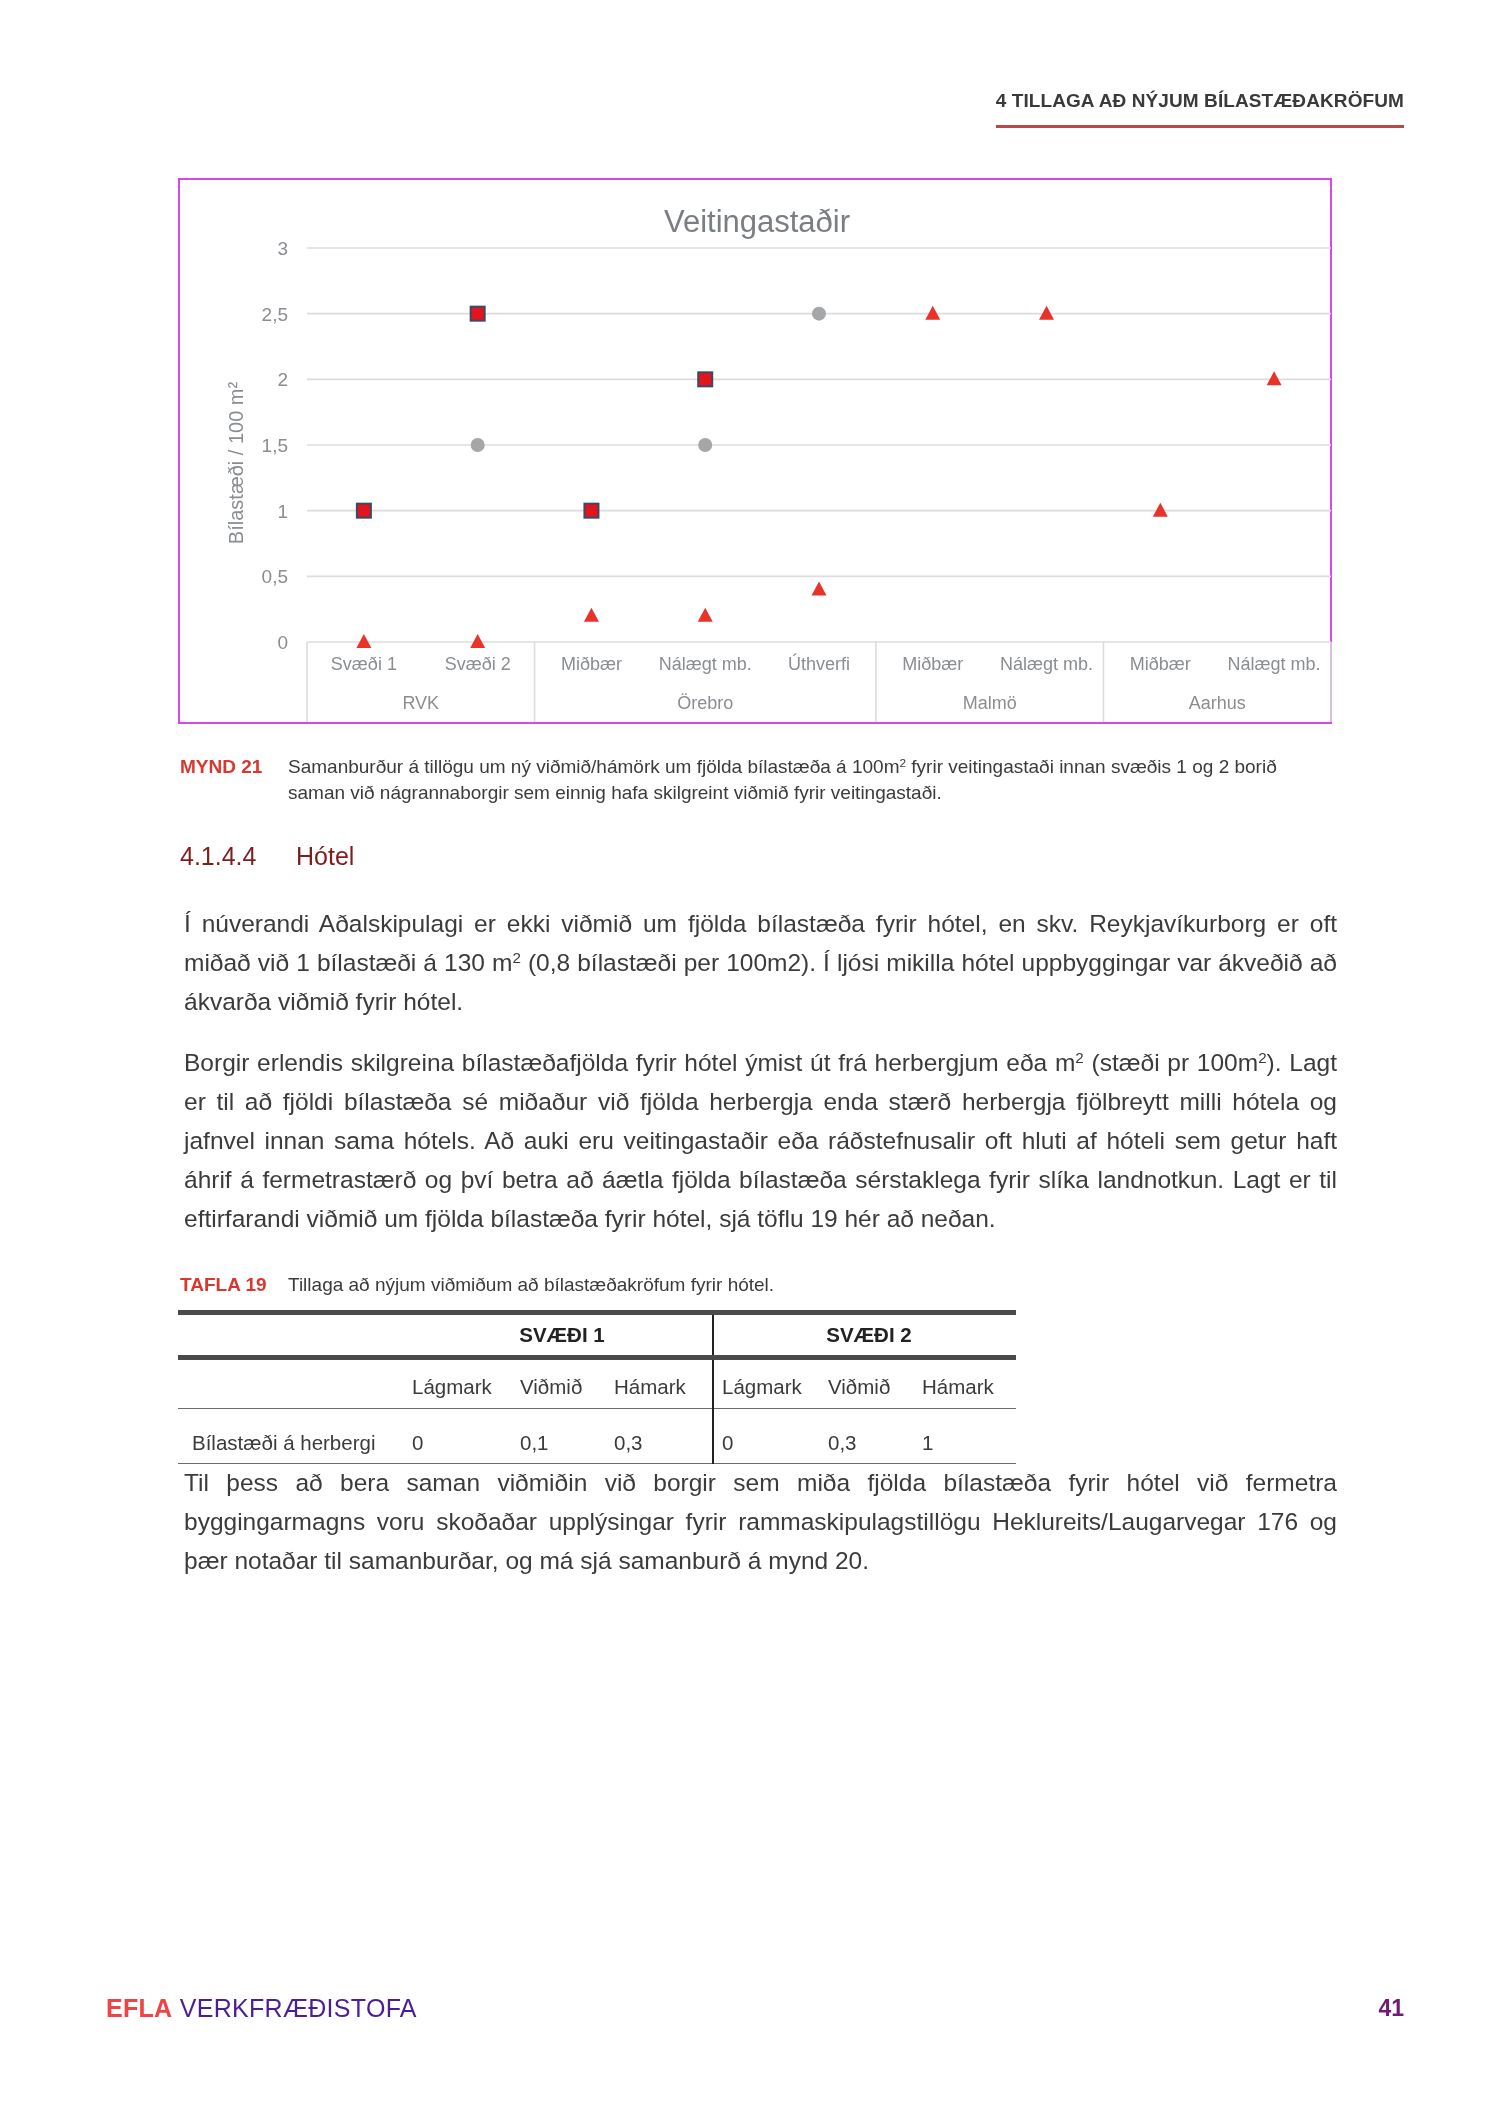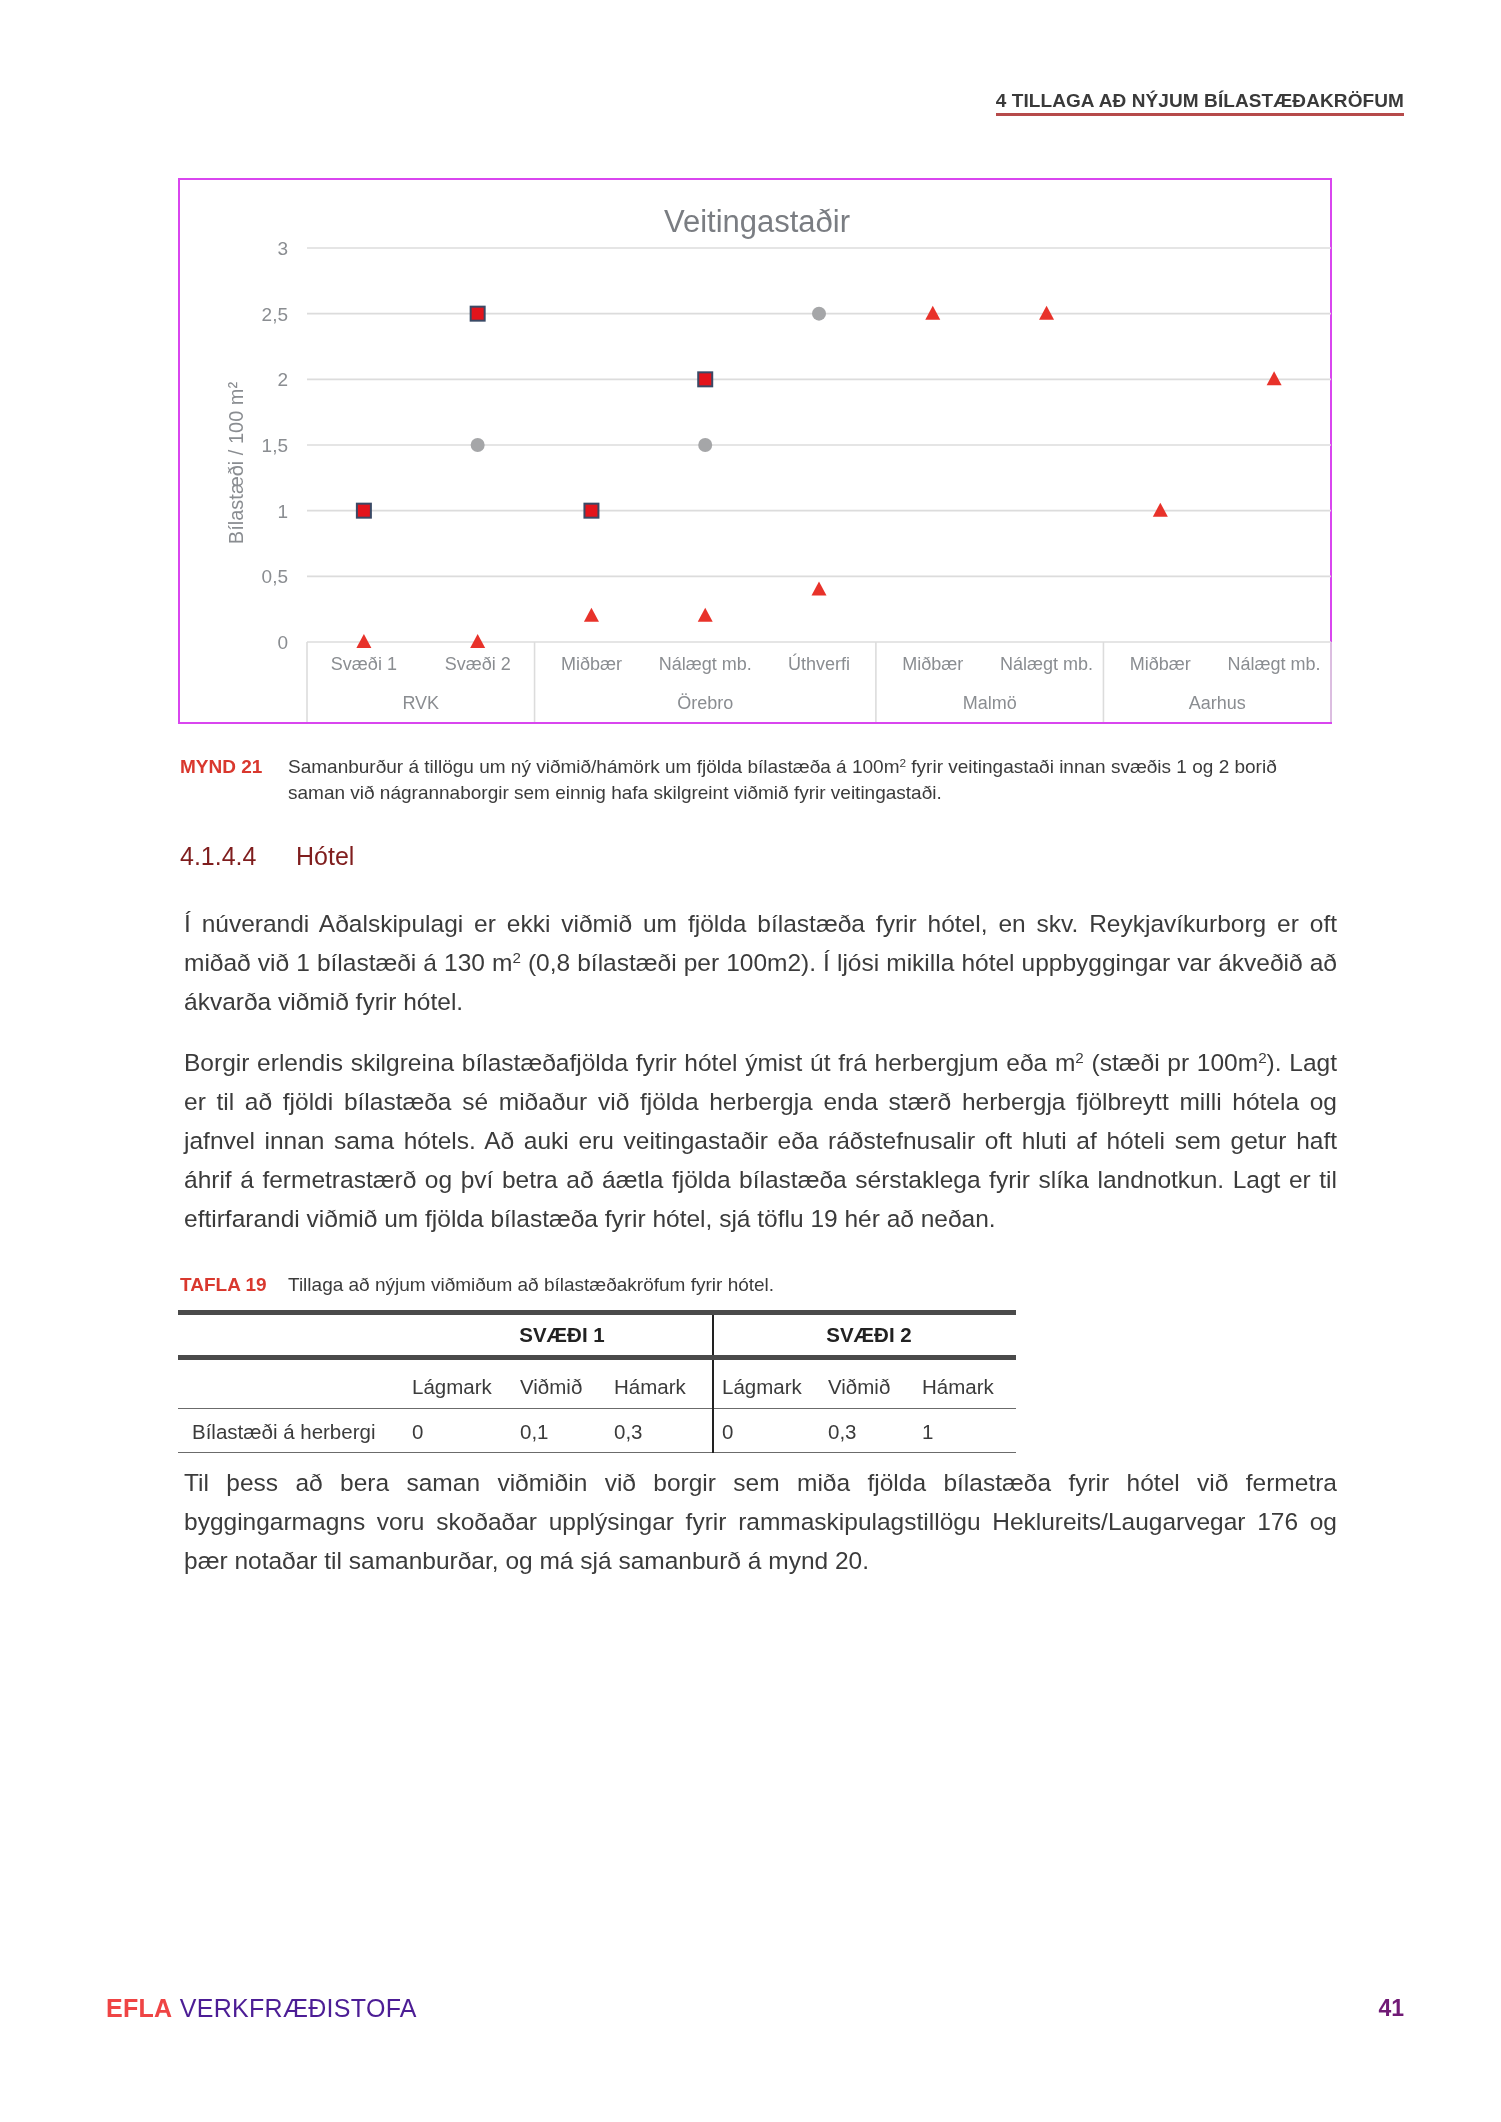--- a/index.html
+++ b/index.html
@@ -1,40 +1,40 @@
 <!DOCTYPE html>
 <html><head>
 <meta charset="utf-8">
 <style>
   html, body { margin: 0; padding: 0; background: #ffffff; }
   body { width: 1501px; height: 2122px; position: relative; overflow: hidden;
          font-family: "Liberation Sans", "DejaVu Sans", sans-serif; color: #3b3b3b; }
   .running-header { position: absolute; top: 90px; right: 97px; font-size: 19px; font-weight: bold;
-         color: #3a3a3a; border-bottom: 3px solid #b64a4a; padding-bottom: 1px; letter-spacing: 0.1px; }
+         color: #3a3a3a; border-bottom: 3px solid #b64a4a; padding-bottom: 13px; letter-spacing: 0.1px; }
   .chart-frame { position: absolute; left: 178px; top: 178px; width: 1154px; height: 546px;
          border: 2px solid #d946ef; box-sizing: border-box; background: #fff; }
   .chart-frame svg { position: absolute; left: 0; top: 0; }
   .caption { position: absolute; left: 180px; top: 754px; width: 1160px; font-size: 19px; line-height: 26px; color: #3b3b3b; }
   .caption .tag { color: #d9382e; font-weight: bold; display: inline-block; width: 108px; }
   .caption .text { display: inline-block; vertical-align: top; width: 1045px; }
   .heading { position: absolute; left: 180px; top: 842px; font-size: 25px; color: #7f1d1d; }
   .heading .num { display: inline-block; width: 116px; }
   .para { position: absolute; left: 184px; width: 1153px; font-size: 24.5px; line-height: 39px;
           text-align: justify; color: #3b3b3b; }
   .para p { margin: 0; }
   sup { font-size: 0.62em; line-height: 0; vertical-align: 0.55em; }
   .table-caption { position: absolute; left: 180px; top: 1274px; font-size: 19px; color: #3b3b3b; }
   .table-caption .tag { color: #d9382e; font-weight: bold; display: inline-block; width: 108px; }
   table.t19 { position: absolute; left: 178px; top: 1310px; width: 838px; border-collapse: collapse;
           font-size: 20.5px; color: #3b3b3b; }
   table.t19 td, table.t19 th { padding: 0 0 0 8px; text-align: left; font-weight: normal; white-space: nowrap; }
   table.t19 tr.zone th { height: 40px; font-weight: bold; text-align: center; color: #222;
           border-top: 5px solid #4a4a4a; border-bottom: 5px solid #4a4a4a; }
   table.t19 tr.sub td { height: 42px; border-bottom: 1.5px solid #6b6b6b; padding-top: 6px; }
-  table.t19 tr.row td { height: 40px; border-bottom: 1.5px solid #6b6b6b; padding-top: 3px; }
+  table.t19 tr.row td { height: 40px; border-bottom: 1.5px solid #6b6b6b; padding-top: 14px; }
   table.t19 .div { border-left: 2px solid #222; }
   table.t19 .rowlabel { padding-left: 14px; }
   .footer-logo { position: absolute; left: 106px; top: 1994px; font-size: 25px; letter-spacing: 0.3px; }
   .footer-logo .brand { color: #ef4444; font-weight: bold; }
   .footer-logo .sub { color: #4c1d95; }
   .page-num { position: absolute; right: 97px; top: 1995px; font-size: 23px; font-weight: bold; color: #701a75; }
 </style>
 </head>
 <body>
 

